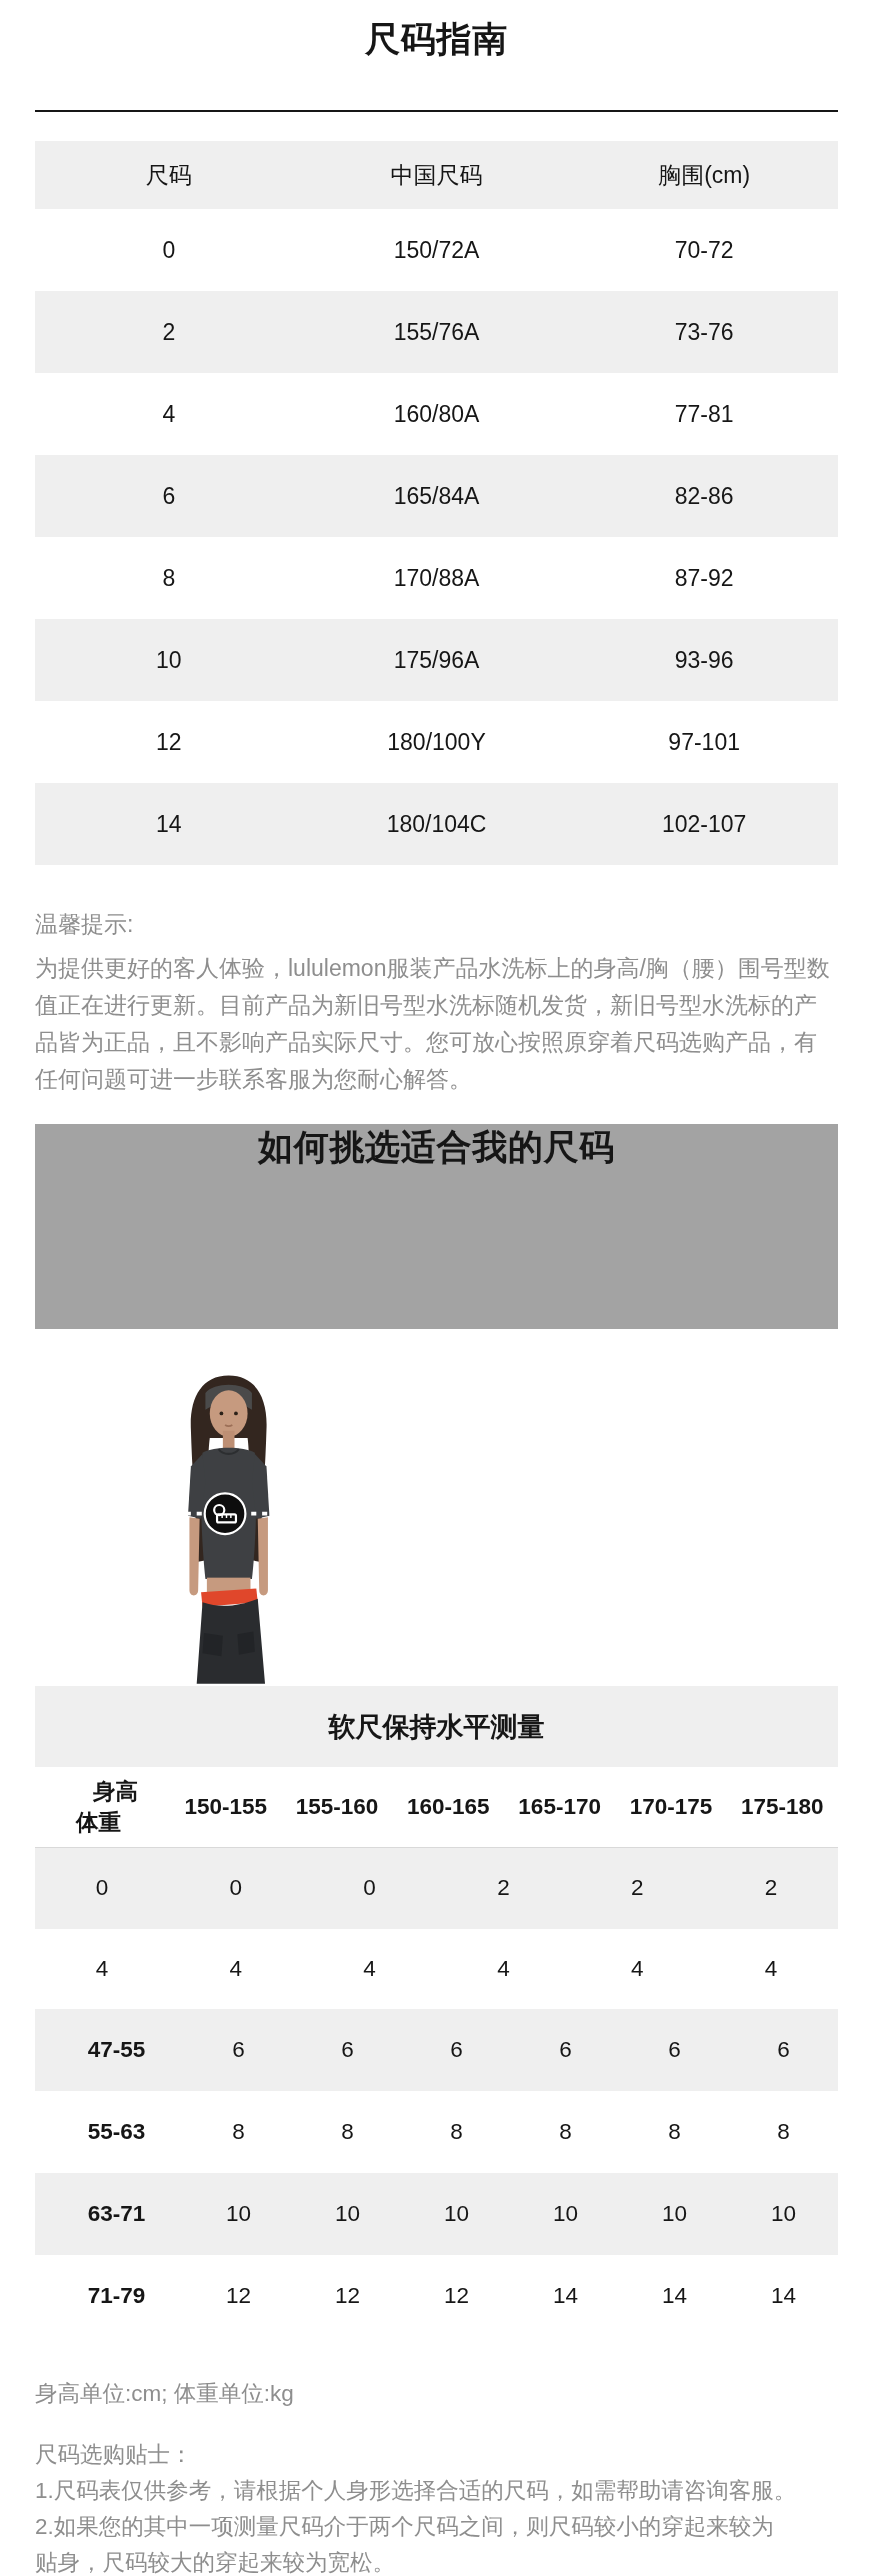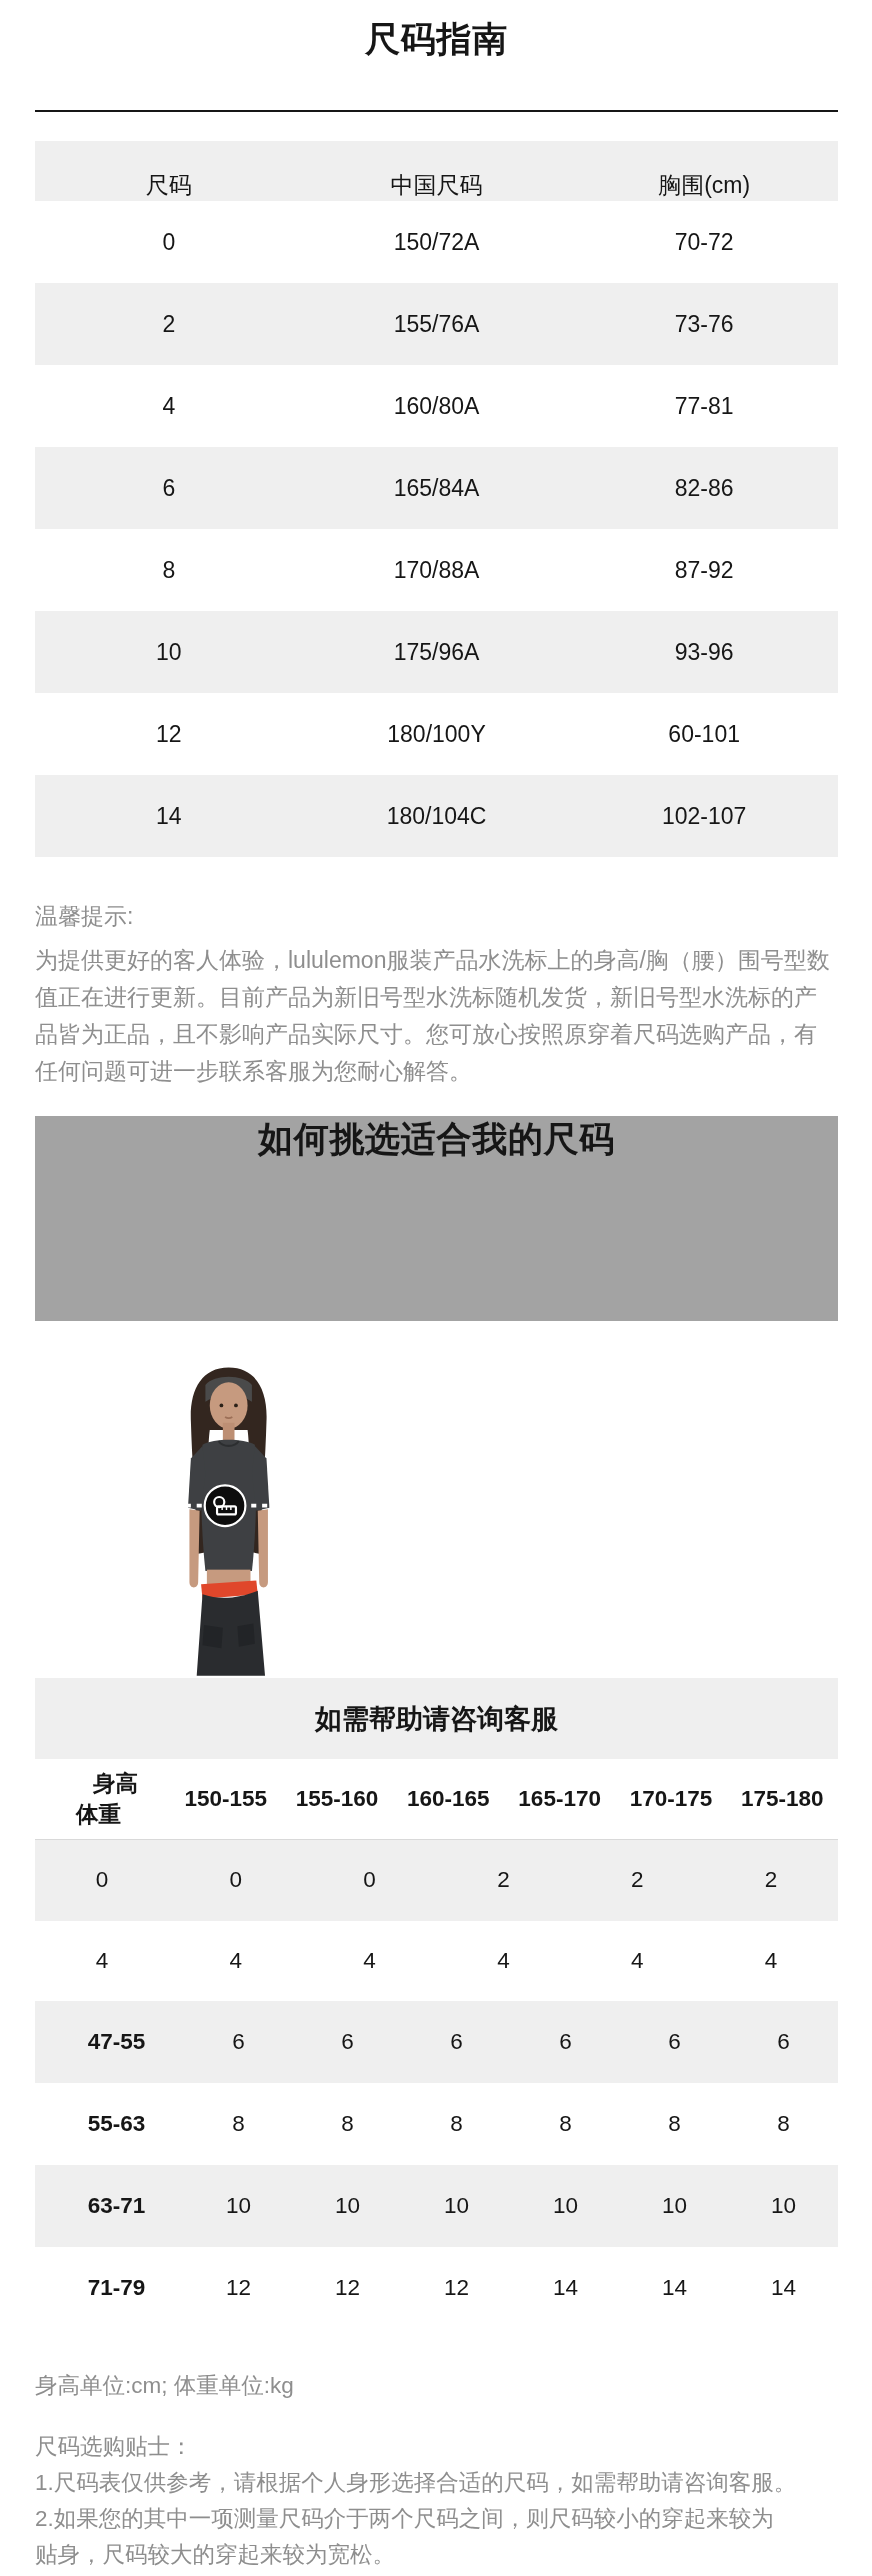--- a/index.html
+++ b/index.html
@@ -15,21 +15,21 @@
   .page-title{
     padding-top:20px;
     font-size:35px;line-height:38px;font-weight:bold;
     text-align:center;letter-spacing:0.7px;
   }
   .title-rule{height:2.2px;background:#161616;margin-top:52px;}
 
   
   .size-table{margin-top:29px;}
   .t1-row{display:flex;height:82px;align-items:center;}
-  .t1-row.head{height:60px;align-items:flex-end;}
+  .t1-row.head{height:68px;}
   .t1-row.stripe{background:#efefef;}
   .t1-cell{flex:1;text-align:center;font-size:23px;color:#161616;}
 
   
   .notice{margin-top:41px;color:#8e8e8e;font-size:23px;line-height:37px;}
   .notice .notice-body{margin-top:7.3px;}
 
   
   .banner{
     margin-top:25.5px;height:205px;background:#a3a3a3;
@@ -119,21 +119,21 @@
       <div class="t1-cell">87-92</div>
     </div>
     <div class="t1-row stripe">
       <div class="t1-cell">10</div>
       <div class="t1-cell">175/96A</div>
       <div class="t1-cell">93-96</div>
     </div>
     <div class="t1-row">
       <div class="t1-cell">12</div>
       <div class="t1-cell">180/100Y</div>
-      <div class="t1-cell">60-101</div>
+      <div class="t1-cell">97-101</div>
     </div>
     <div class="t1-row stripe">
       <div class="t1-cell">14</div>
       <div class="t1-cell">180/104C</div>
       <div class="t1-cell">102-107</div>
     </div>
   </div>
 
   <div class="notice">
     <div>温馨提示:</div>
@@ -178,21 +178,21 @@
           <circle cx="95" cy="196" r="28" fill="#0d0d0d" stroke="#ffffff" stroke-width="3"></circle>
           <circle cx="87" cy="191" r="7" fill="none" stroke="#ffffff" stroke-width="3"></circle>
           <rect x="84" y="197" width="26" height="11" rx="2" fill="none" stroke="#ffffff" stroke-width="3"></rect>
           <path d="M91,197 v5 M97,197 v5 M103,197 v5" stroke="#ffffff" stroke-width="2"></path>
         </g>
       </svg>
     </div>
   </div>
 
   <div class="banner2">
-    <span>如需帮助请咨询客服</span>
+    <span>软尺保持水平测量</span>
   </div>
 
   <div class="hw-table">
     <div class="hw-head">
       <div class="hw-corner">
         <div class="corner-top">身高</div>
         <div class="corner-bottom">体重</div>
       </div>
       <div class="hw-hcell">150-155</div>
       <div class="hw-hcell">155-160</div>

